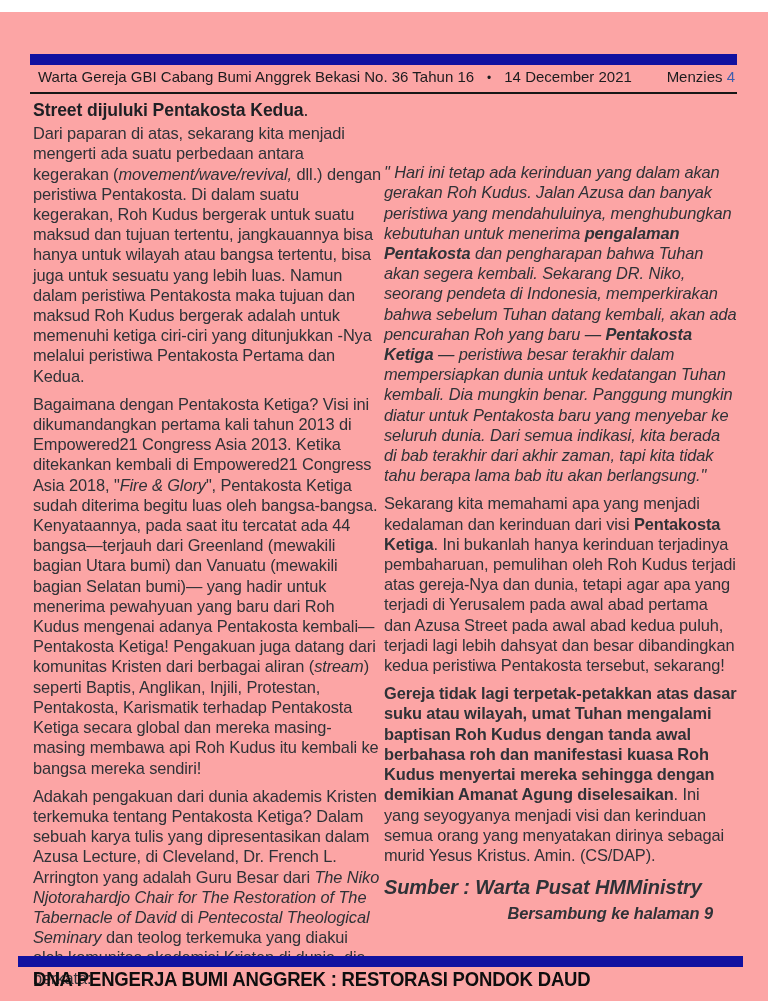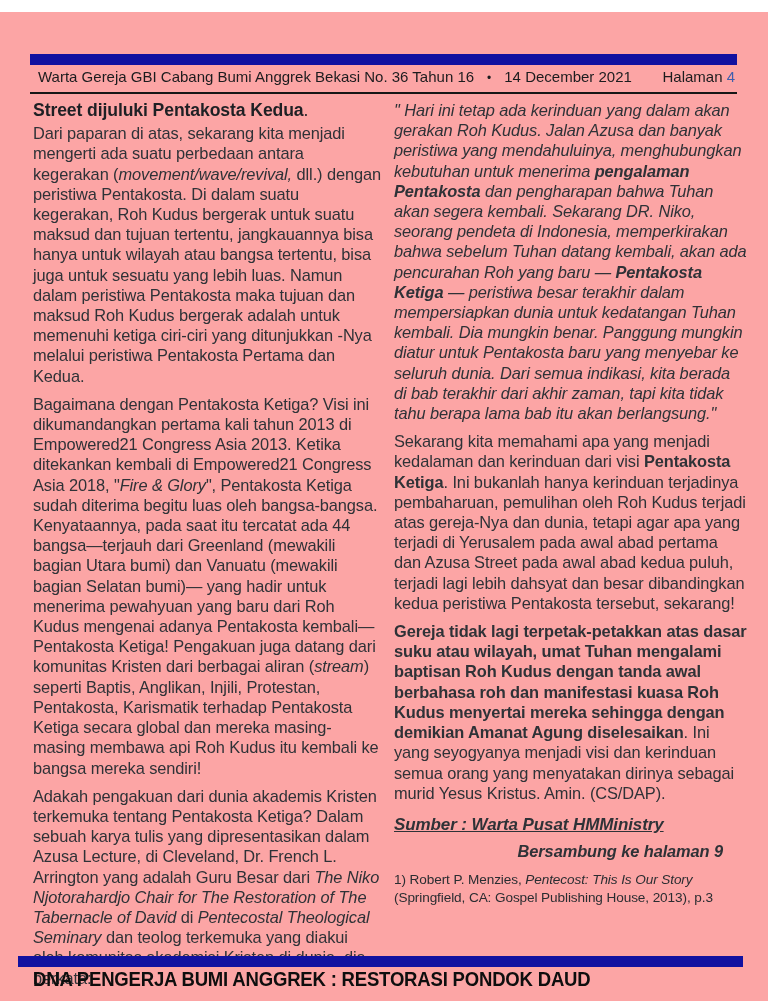--- a/index.html
+++ b/index.html
@@ -27,31 +27,31 @@
     font-size:15px;color:#1c1c1e;white-space:nowrap;
   }
   .header-row .bullet{margin:0 13px;font-size:12px;}
   .page-indicator{margin-left:auto;padding-right:2px;}
   .page-indicator .num{color:var(--pagenum-blue);}
   .header-rule{position:absolute;left:30px;top:80px;width:707px;height:2px;background:var(--rule-black);}
 
   
   .columns{
     position:absolute;left:33px;top:88px;width:714px;
-    display:flex;gap:13px;
+    display:flex;gap:3px;align-items:center;
   }
   .col{font-size:16.4px;line-height:20.2px;letter-spacing:-0.1px;text-align:left;}
   .col-left{width:348px;}
   .col-right{width:353px;}
 
   p.blk{margin:0 0 8px;}
   p.heading{font-size:17.6px;margin:0 0 3px;color:#1e2024;}
   .b{font-weight:bold;}
   .i{font-style:italic;}
-  p.source{font-size:17px;margin:12px 0 6px;text-decoration:underline;}
+  p.source{font-size:20px;margin:12px 0 6px;}
   p.continue{text-align:right;padding-right:24px;margin:0 0 10px;}
   p.footnote{font-size:13.6px;line-height:17.6px;margin:2px 0 0;color:#2a2d31;}
 
   
   .bottom-bar{position:absolute;left:18px;top:944px;width:725px;height:11px;background:var(--bar-blue);}
   .footer-banner{
     position:absolute;left:33px;top:956px;
     font-size:19.5px;font-weight:bold;color:#0e0e0e;
     letter-spacing:-0.2px;white-space:nowrap;
     transform:scaleX(0.95);transform-origin:left center;
@@ -62,40 +62,39 @@
 
 <div class="page">
 
   <div class="top-bar"></div>
 
   <div class="header-row">
     <span>Warta Gereja GBI Cabang Bumi Anggrek Bekasi No. 36  Tahun 16</span>
     <span class="bullet">•</span>
     <span>14 December 2021</span>
     <span class="page-indicator">
-      <span>Halaman</span>
+      <span>Menzies</span>
       <span class="num">4</span>
     </span>
   </div>
 
   <div class="header-rule"></div>
 
   <div class="columns">
     <div class="col col-left" id="left-col">
         <p class="blk heading"><span class="b ">Street dijuluki Pentakosta Kedua</span><span class="">.</span></p>
         <p class="blk para"><span class="">Dari paparan di atas, sekarang kita menjadi mengerti ada suatu perbedaan antara kegerakan (</span><span class="i">movement/wave/revival,</span><span class=""> dll.) dengan peristiwa Pentakosta. Di dalam suatu kegerakan, Roh Kudus bergerak untuk suatu maksud dan tujuan tertentu, jangkauannya bisa hanya untuk wilayah atau bangsa tertentu, bisa juga untuk sesuatu yang lebih luas. Namun dalam peristiwa Pentakosta maka tujuan dan maksud Roh Kudus bergerak adalah untuk memenuhi ketiga ciri-ciri yang ditunjukkan -Nya melalui peristiwa Pentakosta Pertama dan Kedua.</span></p>
         <p class="blk para"><span class="">Bagaimana dengan Pentakosta Ketiga? Visi ini dikumandangkan pertama kali tahun 2013 di Empowered21 Congress Asia 2013. Ketika ditekankan kembali di Empowered21 Congress Asia 2018, "</span><span class="i">Fire &amp; Glory</span><span class="">", Pentakosta Ketiga sudah diterima begitu luas oleh bangsa-bangsa. Kenyataannya, pada saat itu tercatat ada 44 bangsa—terjauh dari Greenland (mewakili bagian Utara bumi) dan Vanuatu (mewakili bagian Selatan bumi)— yang hadir untuk menerima pewahyuan yang baru dari Roh Kudus mengenai adanya Pentakosta kembali—Pentakosta Ketiga! Pengakuan juga datang dari komunitas Kristen dari berbagai aliran (</span><span class="i">stream</span><span class="">) seperti Baptis, Anglikan, Injili, Protestan, Pentakosta, Karismatik terhadap Pentakosta Ketiga secara global dan mereka masing-masing membawa api Roh Kudus itu kembali ke bangsa mereka sendiri!</span></p>
         <p class="blk para"><span class="">Adakah pengakuan dari dunia akademis Kristen terkemuka tentang Pentakosta Ketiga? Dalam sebuah karya tulis yang dipresentasikan dalam Azusa Lecture, di Cleveland, Dr. French L. Arrington yang adalah Guru Besar dari </span><span class="i">The Niko Njotorahardjo Chair for The Restoration of The Tabernacle of David</span><span class=""> di </span><span class="i">Pentecostal Theological Seminary</span><span class=""> dan teolog terkemuka yang diakui oleh komunitas akademisi Kristen di dunia, dia berkata:</span></p>
       </div>
     <div class="col col-right" id="right-col">
         <p class="blk para"><span class="i">" Hari ini tetap ada kerinduan yang dalam akan gerakan Roh Kudus. Jalan Azusa dan banyak peristiwa yang mendahuluinya, menghubungkan kebutuhan untuk menerima </span><span class="b i">pengalaman Pentakosta</span><span class="i"> dan pengharapan bahwa Tuhan akan segera kembali. Sekarang DR. Niko, seorang pendeta di Indonesia, memperkirakan bahwa sebelum Tuhan datang kembali, akan ada pencurahan Roh yang baru — </span><span class="b i">Pentakosta Ketiga</span><span class="i"> — peristiwa besar terakhir dalam mempersiapkan dunia untuk kedatangan Tuhan kembali. Dia mungkin benar. Panggung mungkin diatur untuk Pentakosta baru yang menyebar ke seluruh dunia. Dari semua indikasi, kita berada di bab terakhir dari akhir zaman, tapi kita tidak tahu berapa lama bab itu akan berlangsung."</span></p>
         <p class="blk para"><span class="">Sekarang kita memahami apa yang menjadi kedalaman dan kerinduan dari visi </span><span class="b ">Pentakosta Ketiga</span><span class="">. Ini bukanlah hanya kerinduan terjadinya pembaharuan, pemulihan oleh Roh Kudus terjadi atas gereja-Nya dan dunia, tetapi agar apa yang terjadi di Yerusalem pada awal abad pertama dan Azusa Street pada awal abad kedua puluh, terjadi lagi lebih dahsyat dan besar dibandingkan kedua peristiwa Pentakosta tersebut, sekarang!</span></p>
         <p class="blk para"><span class="b ">Gereja tidak lagi terpetak-petakkan atas dasar suku atau wilayah, umat Tuhan mengalami baptisan Roh Kudus dengan tanda awal berbahasa roh dan manifestasi kuasa Roh Kudus menyertai mereka sehingga dengan demikian Amanat Agung diselesaikan</span><span class="">. Ini yang seyogyanya menjadi visi dan kerinduan semua orang yang menyatakan dirinya sebagai murid Yesus Kristus. Amin. (CS/DAP).</span></p>
         <p class="blk source"><span class="b i">Sumber : Warta Pusat HMMinistry</span></p>
         <p class="blk continue"><span class="b i">Bersambung ke halaman 9</span></p>
-        <p class="blk footnote"><span class="">1) Robert P. Menzies, </span><span class="i">Pentecost: This Is Our Story</span><span class=""> (Springfield, CA: Gospel Publishing House, 2013), p.3</span></p>
       </div>
   </div>
 
   <div class="bottom-bar"></div>
   <div class="footer-banner">DNA PENGERJA BUMI ANGGREK : RESTORASI PONDOK DAUD</div>
 
 </div>
 
 </body></html>

